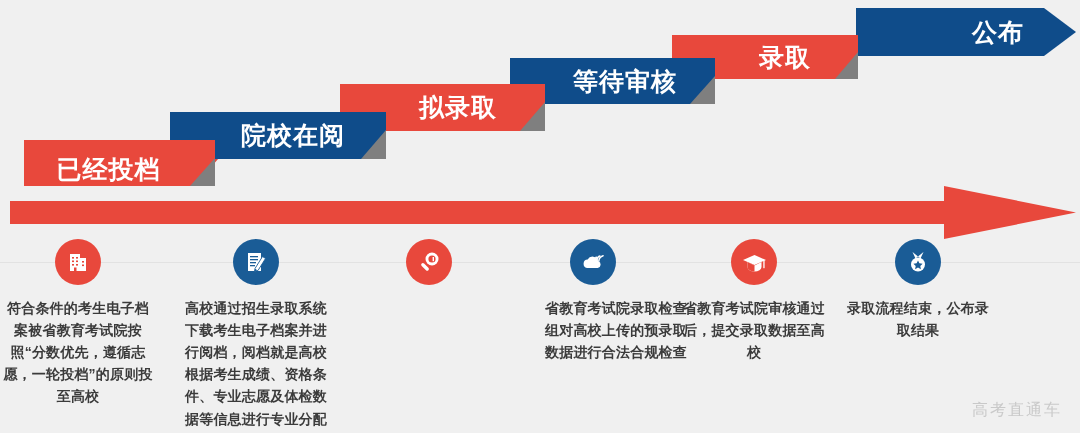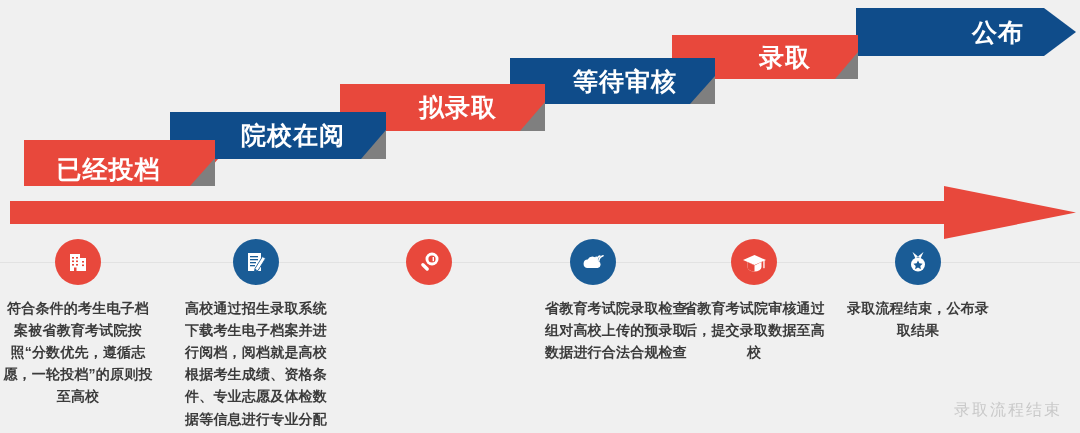--- a/index.html
+++ b/index.html
@@ -210,15 +210,15 @@
       <polygon points="13,11.4 14.4,14.3 17.6,14.7 15.3,17 15.9,20.2 13,18.6 10.1,20.2 10.7,17 8.4,14.7 11.6,14.3" fill="#1a5c96"></polygon>
     </svg>
   </div>
 
   <div class="caption" style="left:2px;">符合条件的考生电子档案被省教育考试院按照“分数优先，遵循志愿，一轮投档”的原则投至高校</div>
   <div class="caption" style="left:180px;">高校通过招生录取系统下载考生电子档案并进行阅档，阅档就是高校根据考生成绩、资格条件、专业志愿及体检数据等信息进行专业分配</div>
   <div class="caption" style="left:540px;text-align:center;">省教育考试院录取检查组对高校上传的预录取数据进行合法合规检查</div>
   <div class="caption" style="left:842px;">录取流程结束，公布录取结果</div>
   <div class="caption" style="left:678px;">省教育考试院审核通过后，提交录取数据至高校</div>
 
-  <div id="watermark">录取流程结束</div>
+  <div id="watermark">高考直通车</div>
 
 </div>
 
 </body></html>

